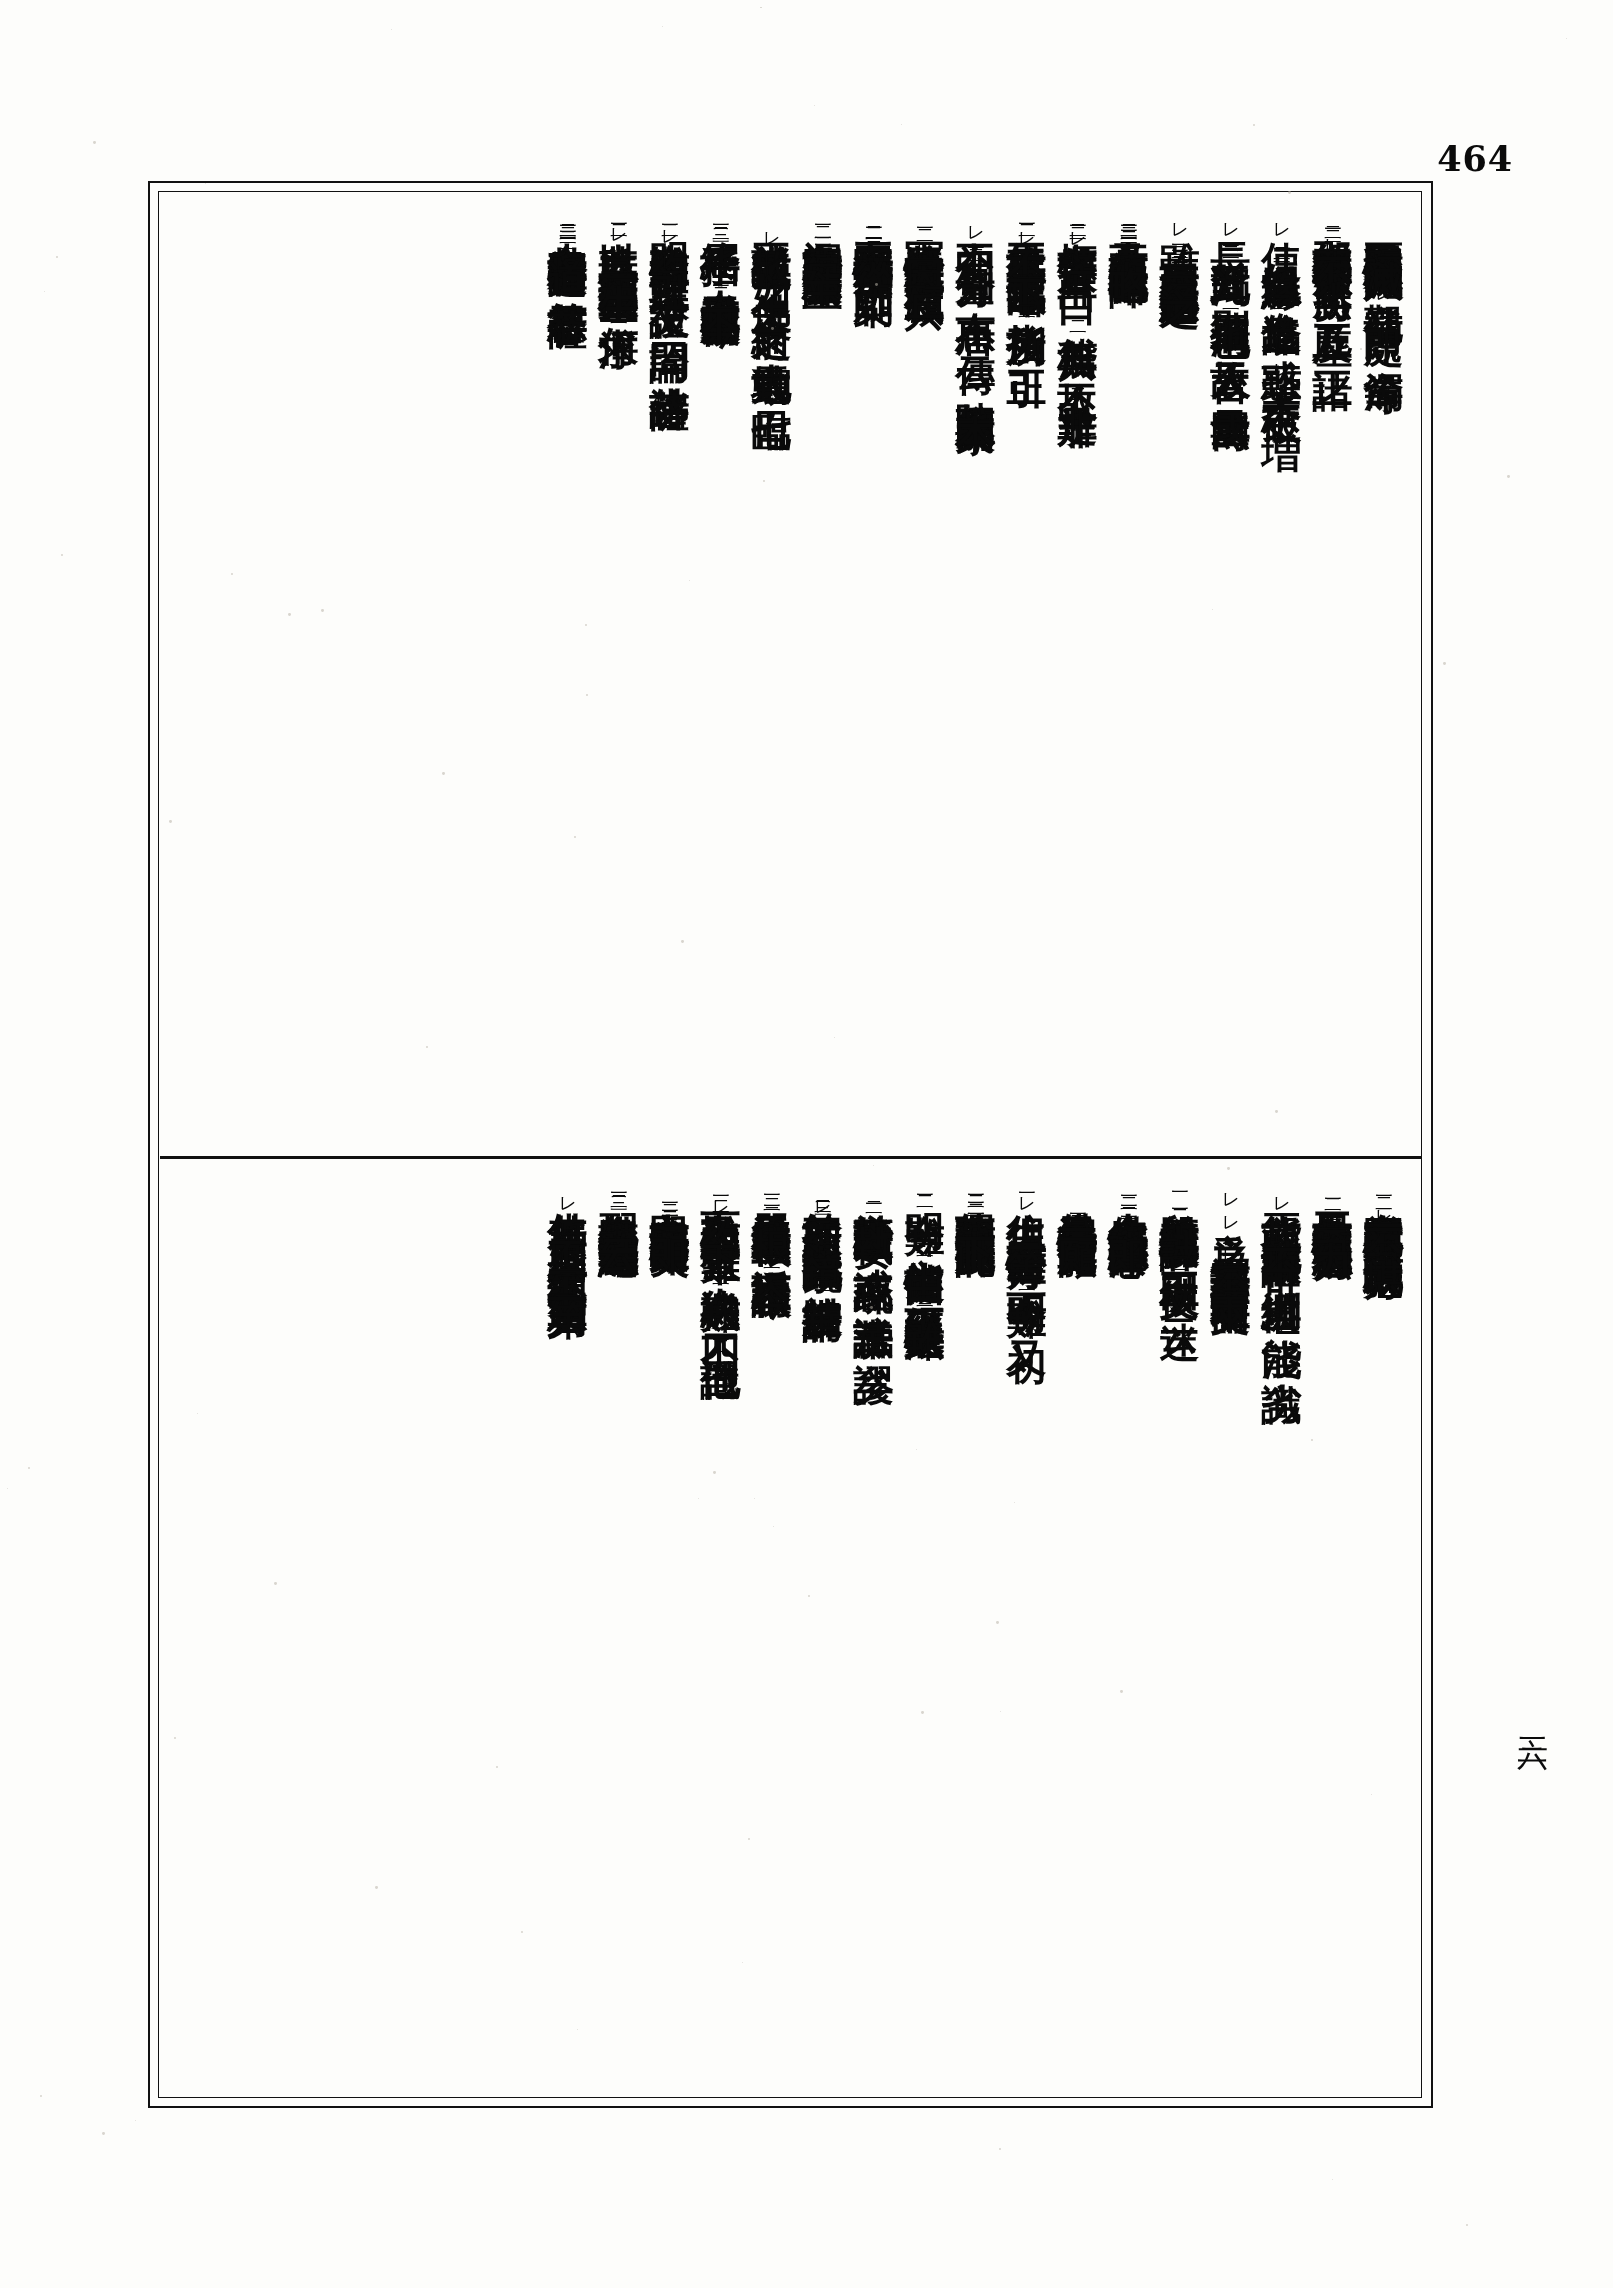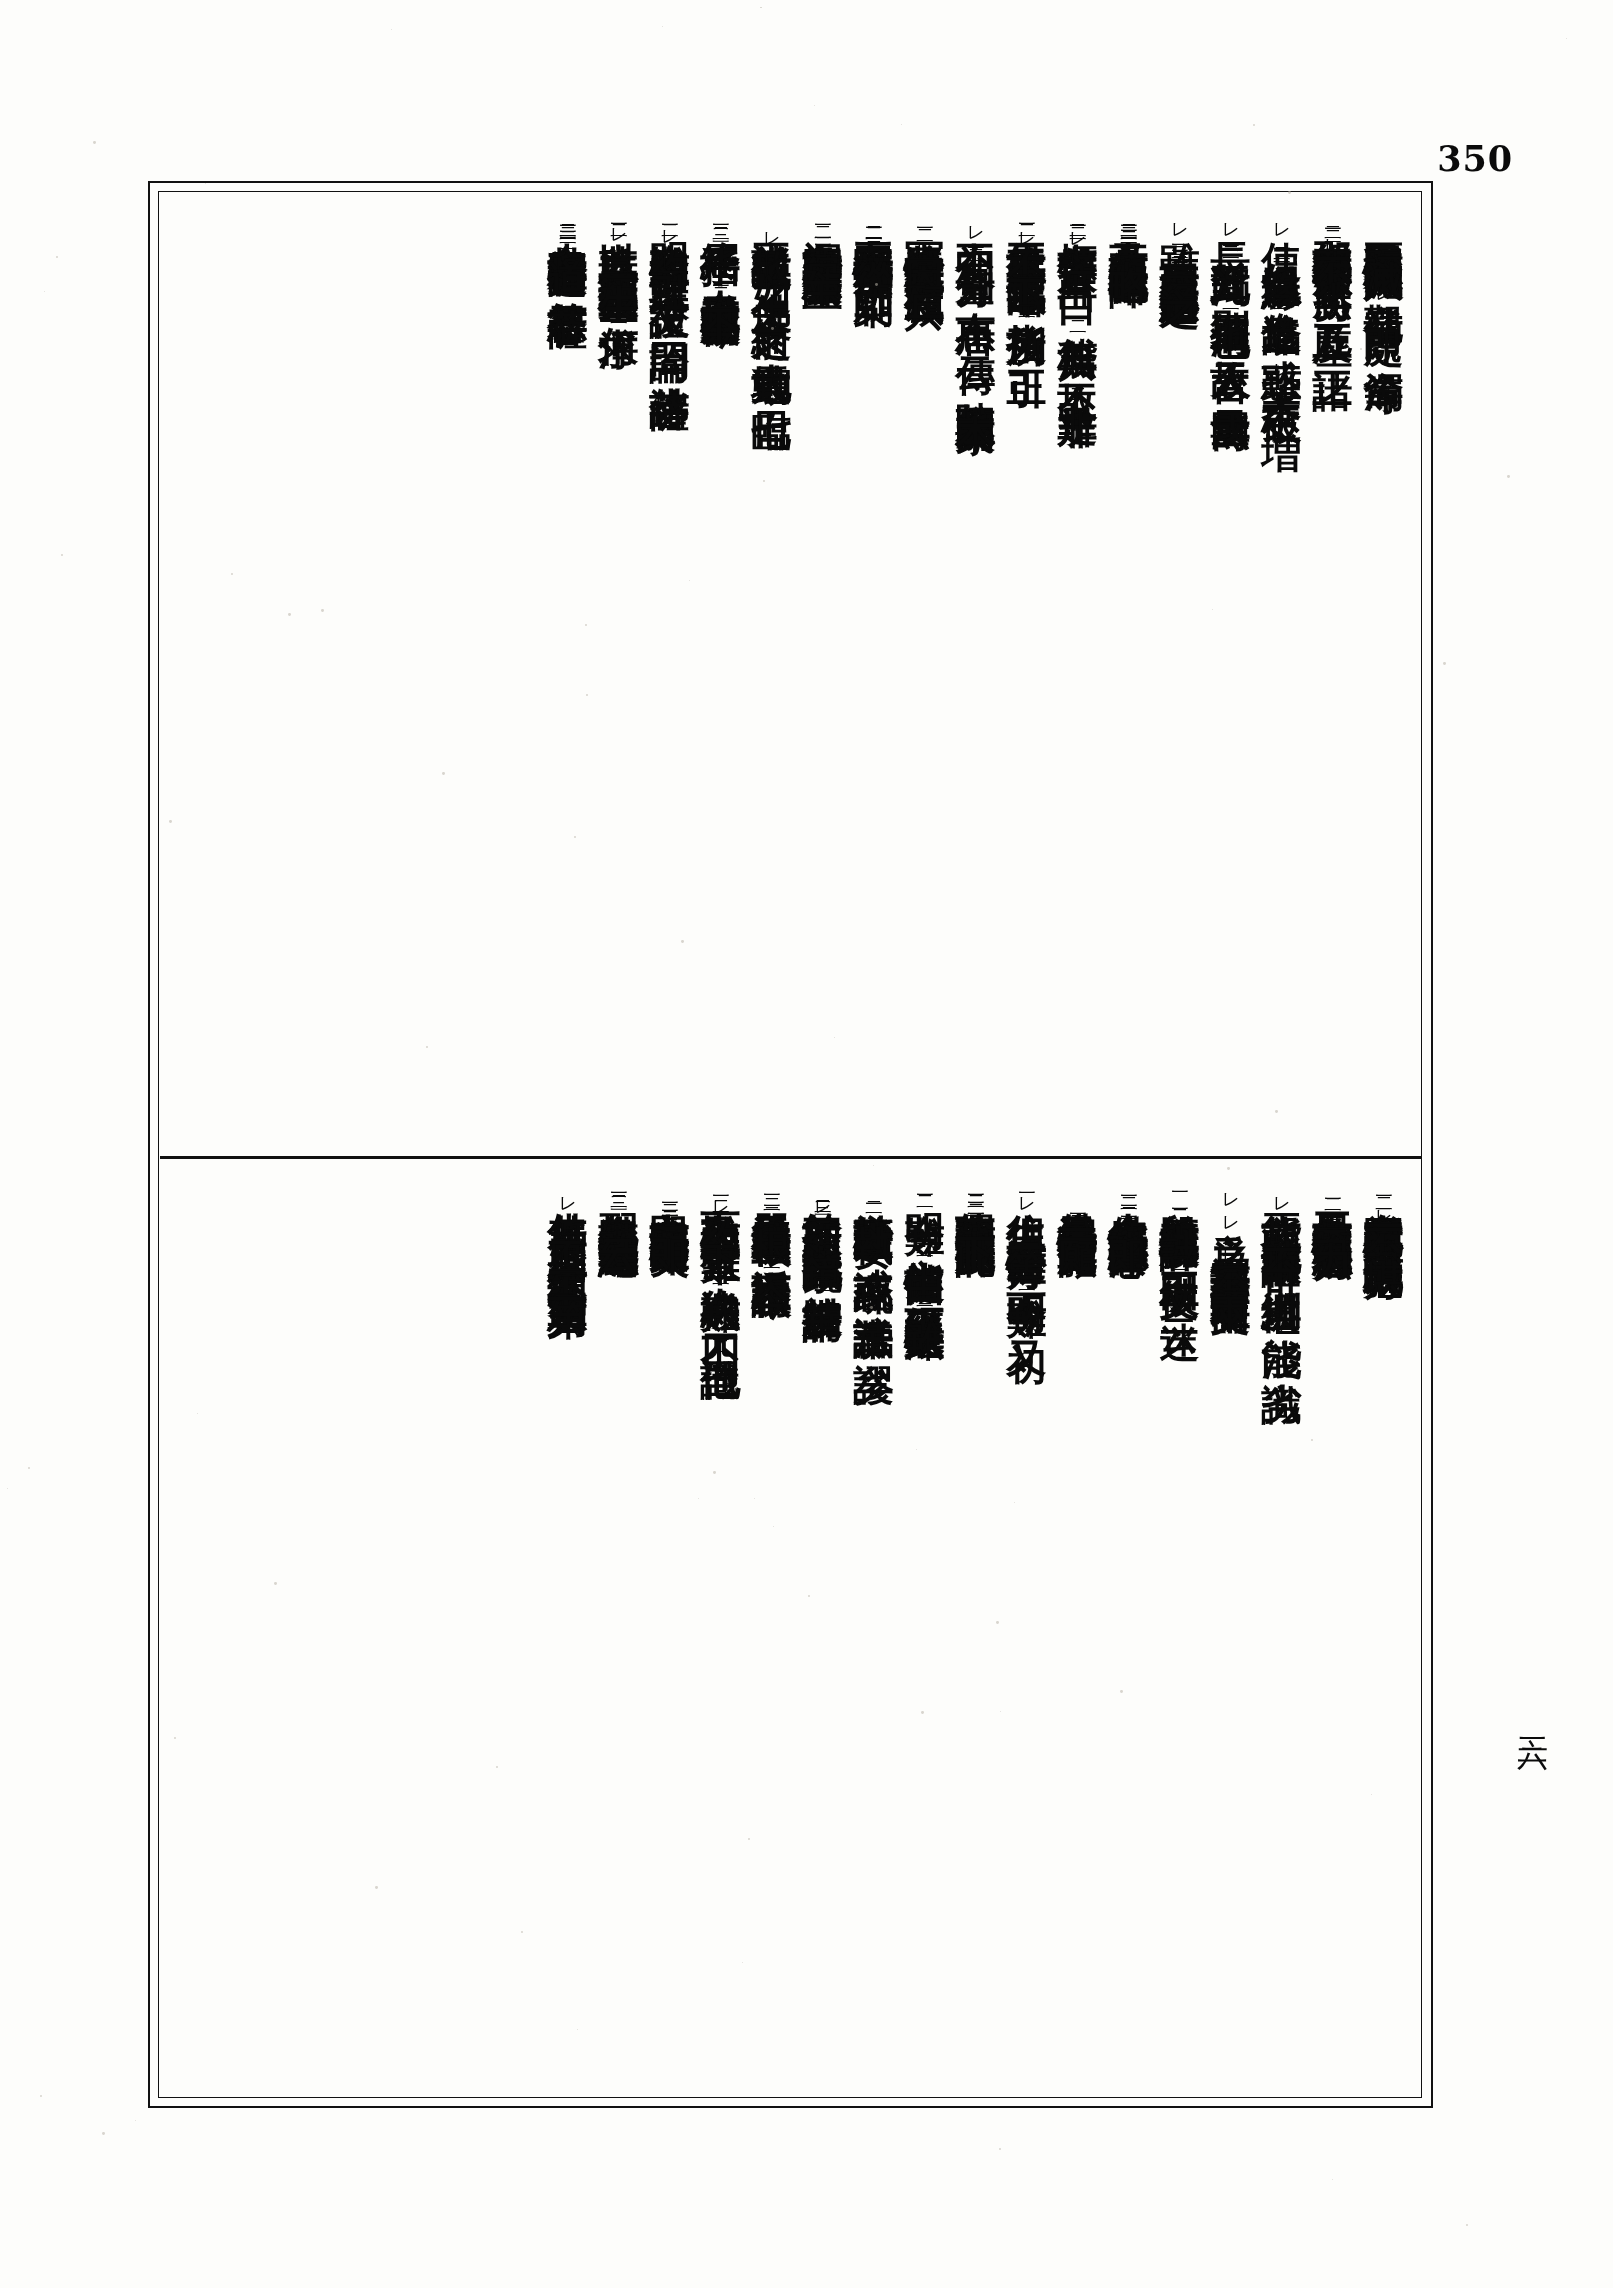--- a/index.html
+++ b/index.html
@@ -132,21 +132,21 @@
     font-weight: 400;
     letter-spacing: 0;
     vertical-align: baseline;
   }
 </style>
 </head>
 <body>
 
 <div id="page">
 
-  <div id="folio">350</div>
+  <div id="folio">464</div>
 
   <div id="side-folio">三六</div>
 
   <div id="frame-outer"></div>
   <div id="frame-inner"></div>
   <div id="mid-rule"></div>
 
   <div class="block" id="block-top">
       <div class="vcol">爾見即見濁思即煩惱濁彌陀入滅　觀音補<span class="mk">レ</span>處即　命濁等</div>
       <div class="vcol">那得<span class="mk">二</span>彼土非<span class="mk">二</span>五濁<span class="mk">一</span>耶答然彼不<span class="mk">レ</span>無<span class="mk">二</span>勝劣　五塵及　諸正</div>

